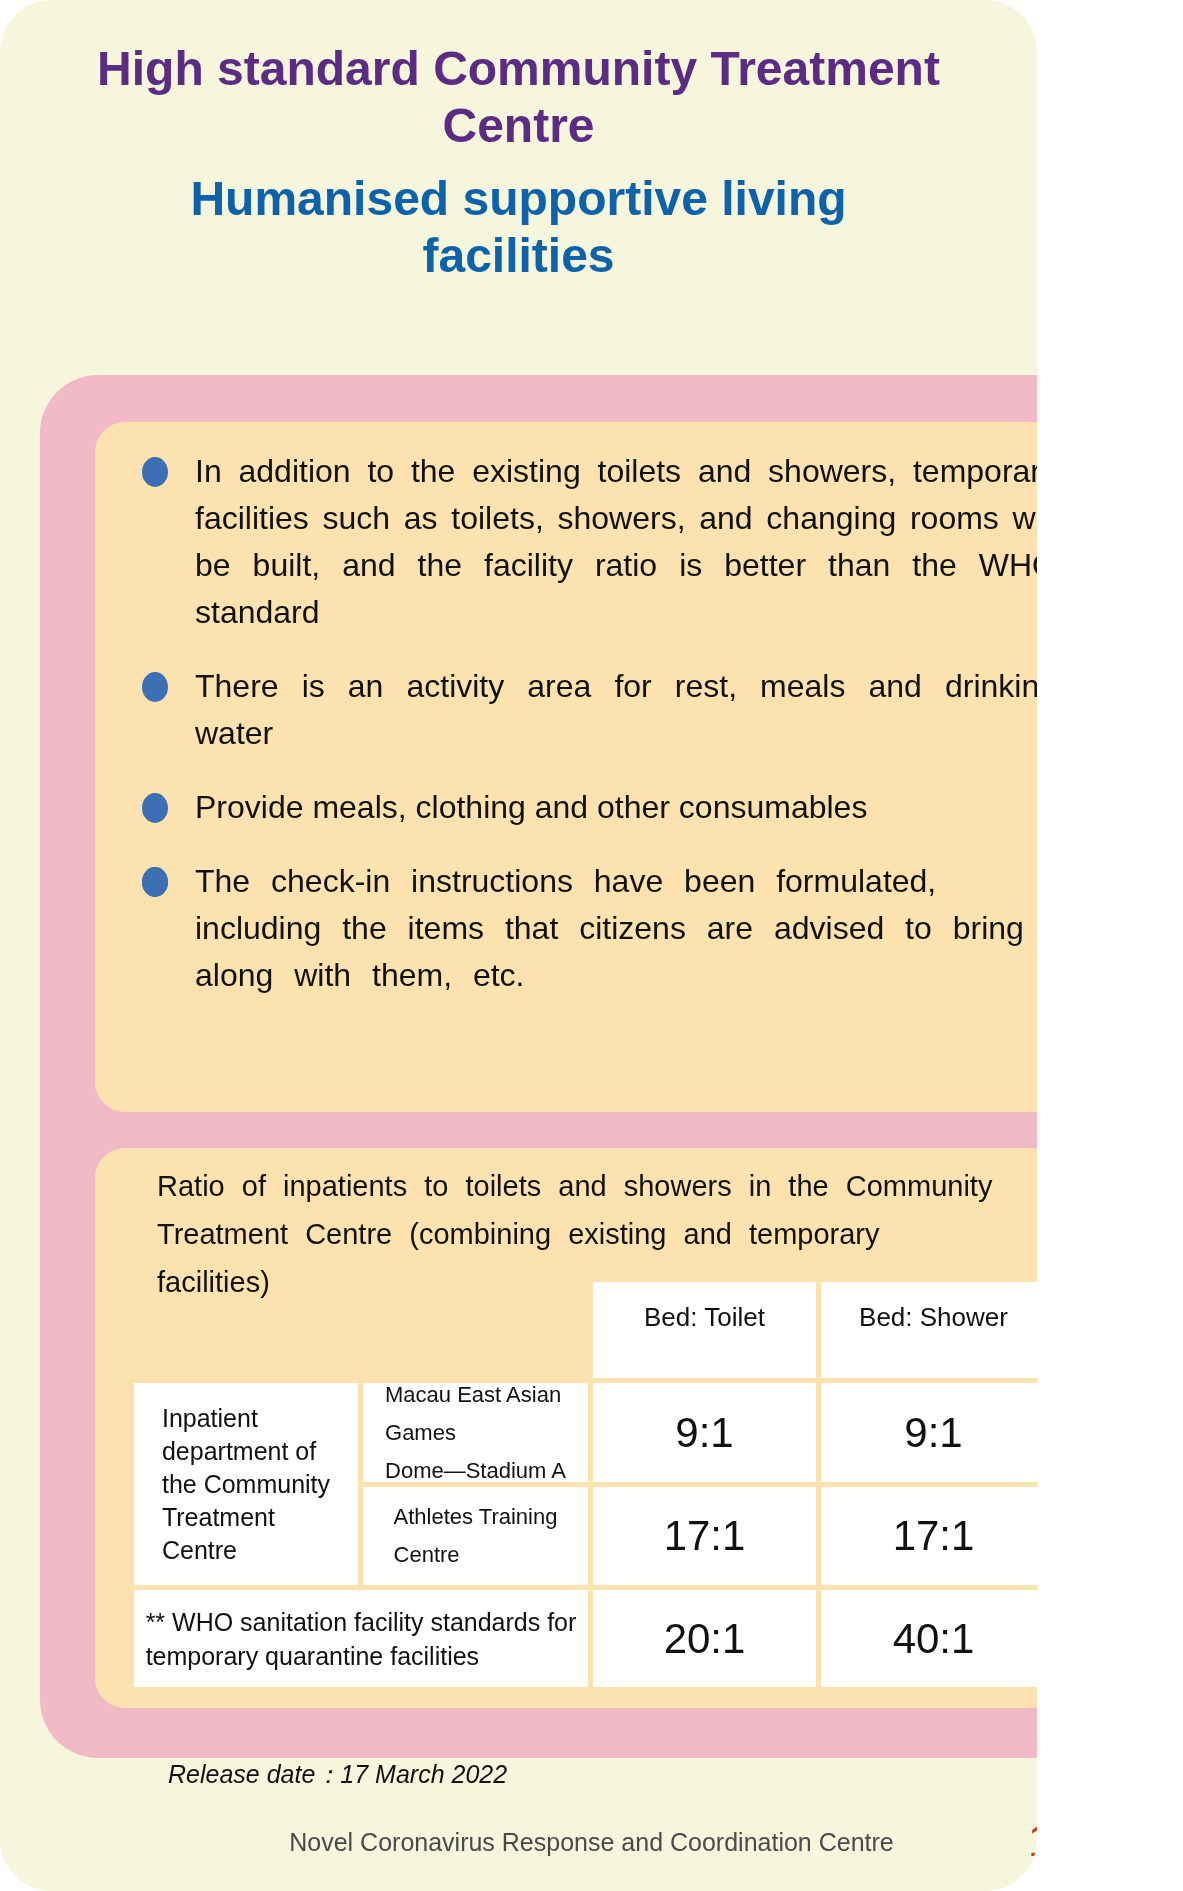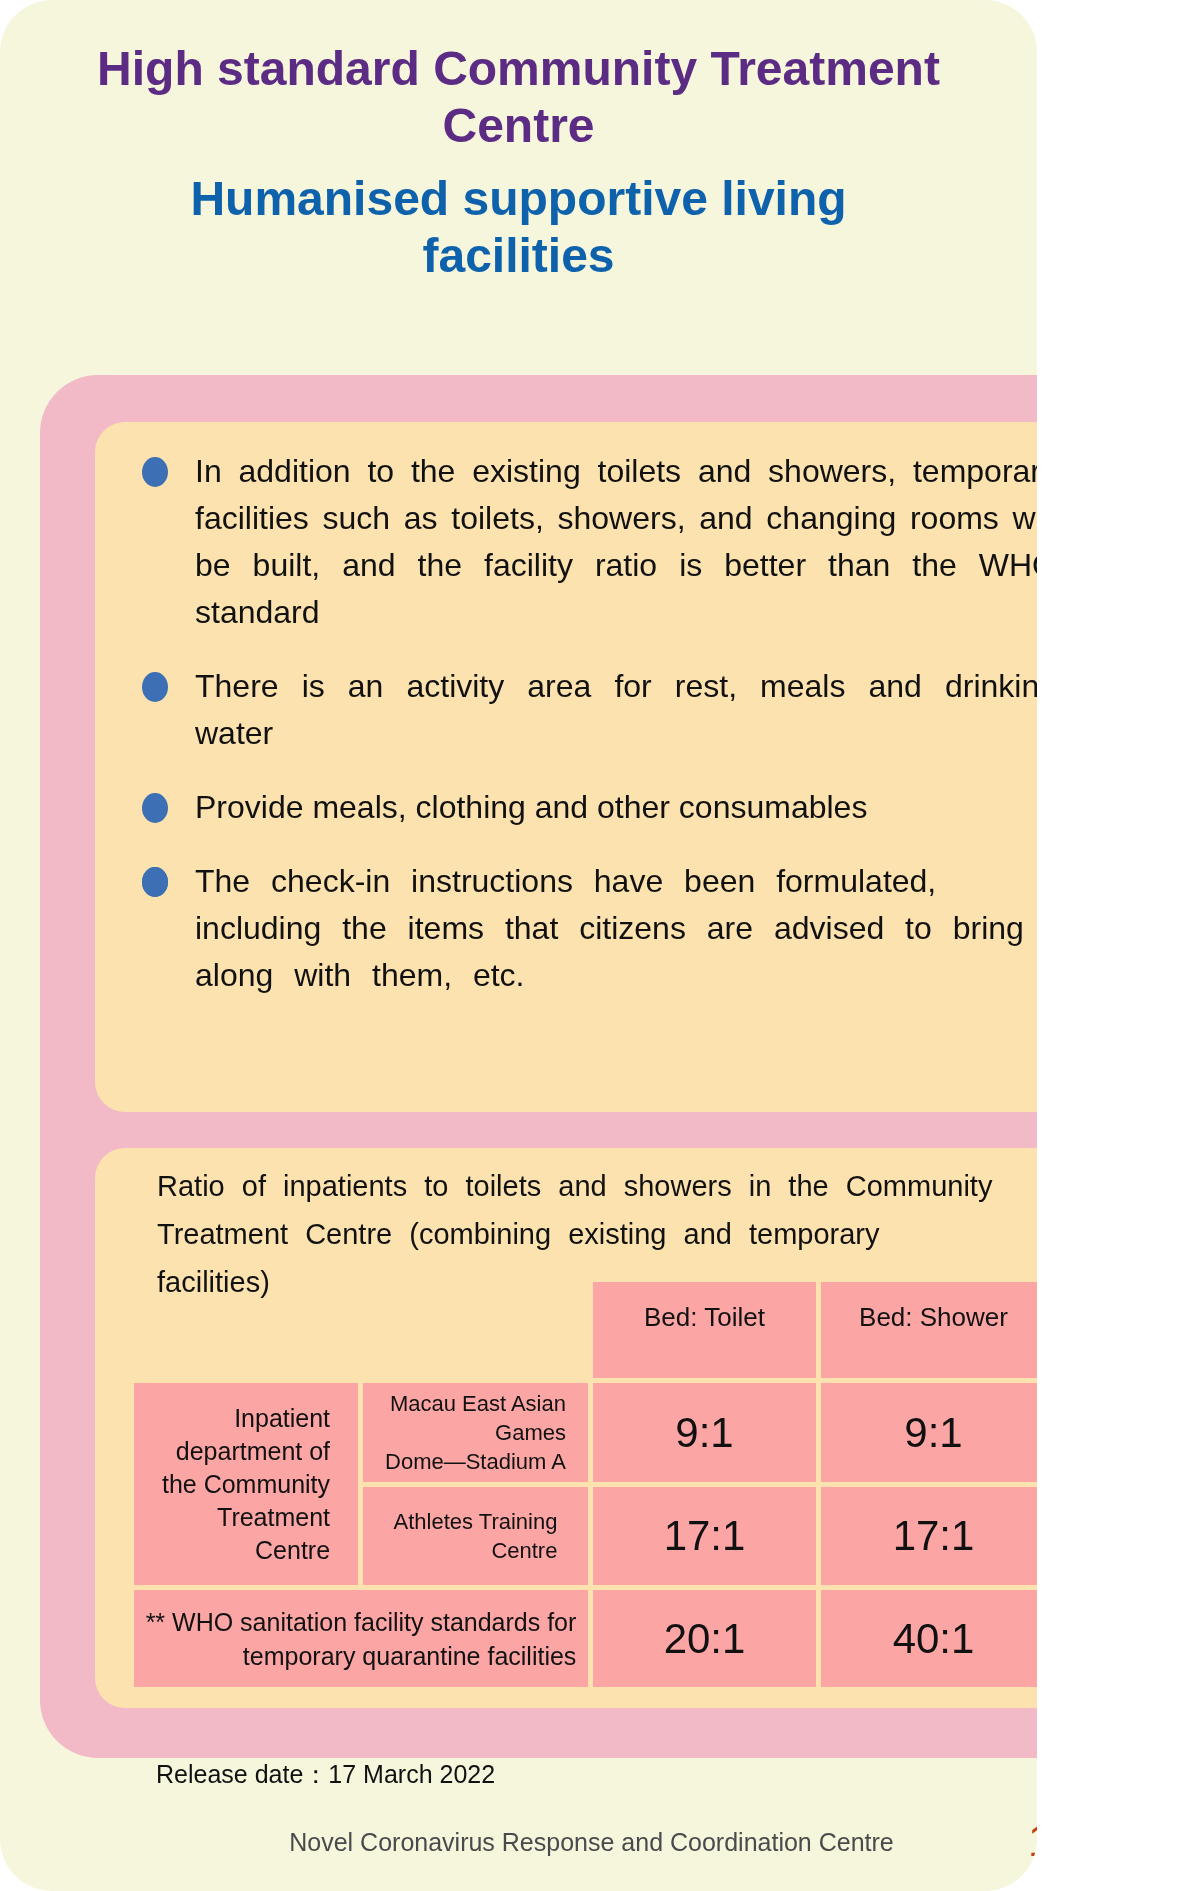--- a/index.html
+++ b/index.html
@@ -76,35 +76,35 @@
     word-spacing:9px;
   }
   .ratio-table{
     position:absolute;left:39px;top:134px;
     display:grid;
     grid-template-columns:224px 225px 223px 225px;
     grid-template-rows:96px 99px 98px 97px;
     column-gap:5px;row-gap:5px;
   }
   .cell{
-    background:#fca5a5;
+    background:#ffffff;
     display:flex;align-items:center;justify-content:center;
-    text-align:right;
+    text-align:left;
     white-space:pre-line;
     color:#111111;
   }
   .cell.th{font-size:26px;align-items:flex-start;padding-top:20px;box-sizing:border-box;}
   .cell.group{font-size:25px;line-height:33px;}
-  .cell.sub{font-size:22px;line-height:29px;}
+  .cell.sub{font-size:22px;line-height:38px;}
   .cell.val{font-size:42px;}
   .cell.note{font-size:25px;line-height:34px;}
   .release{
-    position:absolute;left:156px;top:1758px;
+    position:absolute;left:168px;top:1758px;
     margin:0;
-    color:#111111;font-size:25px;
+    color:#111111;font-size:25px;font-style:italic;
   }
   .footer-org{
     position:absolute;left:0;top:1828px;width:1183px;
     margin:0;
     text-align:center;
     color:#4A4A4C;font-size:25px;
   }
   .page-num{
     position:absolute;left:1028px;top:1816px;
     margin:0;

